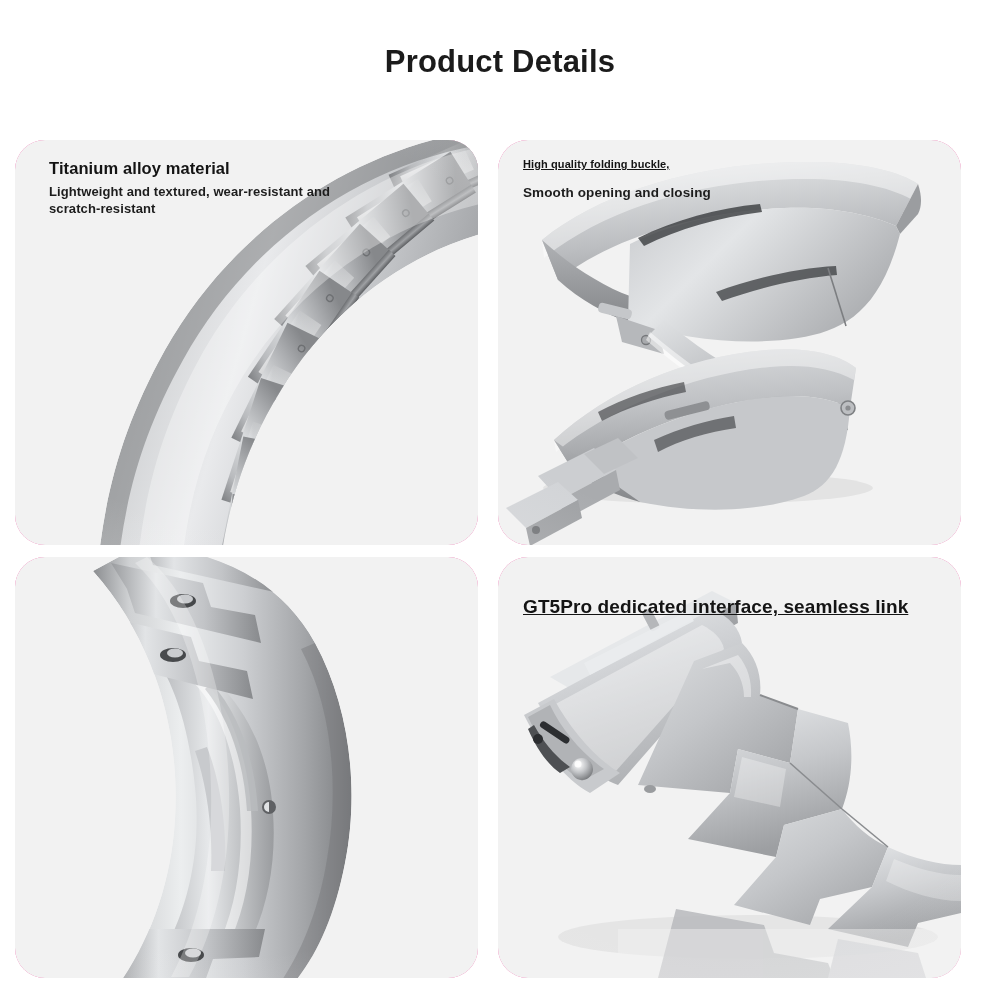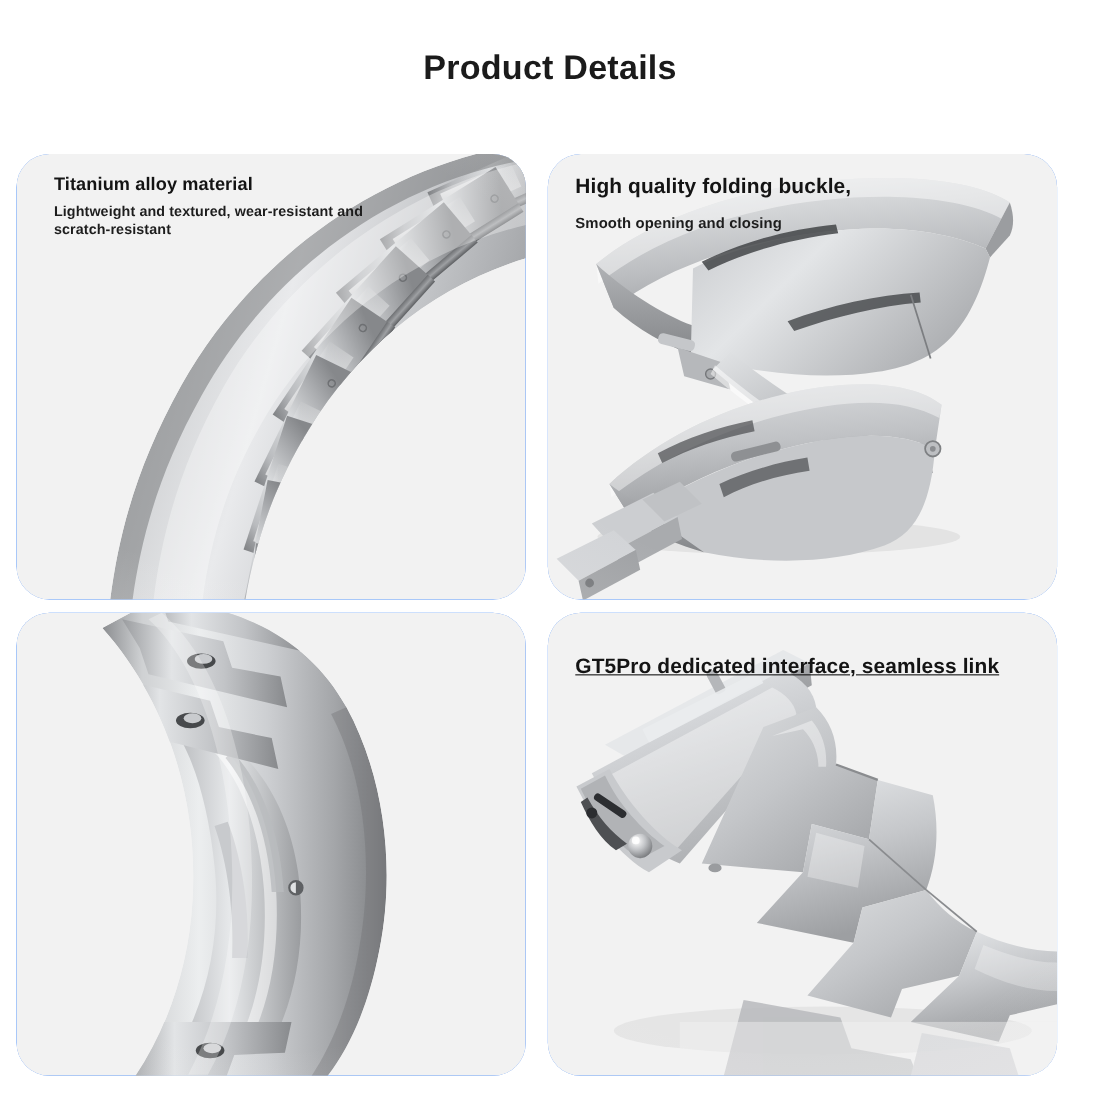--- a/index.html
+++ b/index.html
@@ -43,21 +43,21 @@
     height: 838px;
     display: grid;
     grid-template-columns: 463px 463px;
     grid-template-rows: 405px 421px;
     column-gap: 20px;
     row-gap: 12px;
   }
 
   .card {
     position: relative;
-    background: #3b82f6;
+    background: #ec4899;
     border-radius: 30px;
     overflow: hidden;
   }
 
   .card-text {
     position: absolute;
     z-index: 5;
     pointer-events: none;
   }
   .card-heading {
@@ -75,21 +75,21 @@
     line-height: 1.35;
     letter-spacing: 0.1px;
   }
 
   
   .c1 .card-text { left: 34px; top: 18px; }
   .c1 .card-sub  { margin-top: 4px; max-width: 300px; }
 
   
   .c2 .card-text { left: 25px; top: 18px; }
-  .c2 .card-heading { font-size: 19px; }
+  .c2 .card-heading { font-size: 11px; text-decoration: underline; }
   .c2 .card-sub { margin-top: 12px; font-size: 13.5px; white-space: nowrap; }
 
   
   .c3 .card-text { left: 30px; top: 42px; }
   .c3 .card-heading { font-size: 17px; }
   .c3 .card-sub { margin-top: 18px; font-size: 14px; white-space: nowrap; }
 
   
   .c4 .card-text { left: 25px; top: 38px; }
   .c4 .card-heading { font-size: 19px; text-decoration: underline; }

